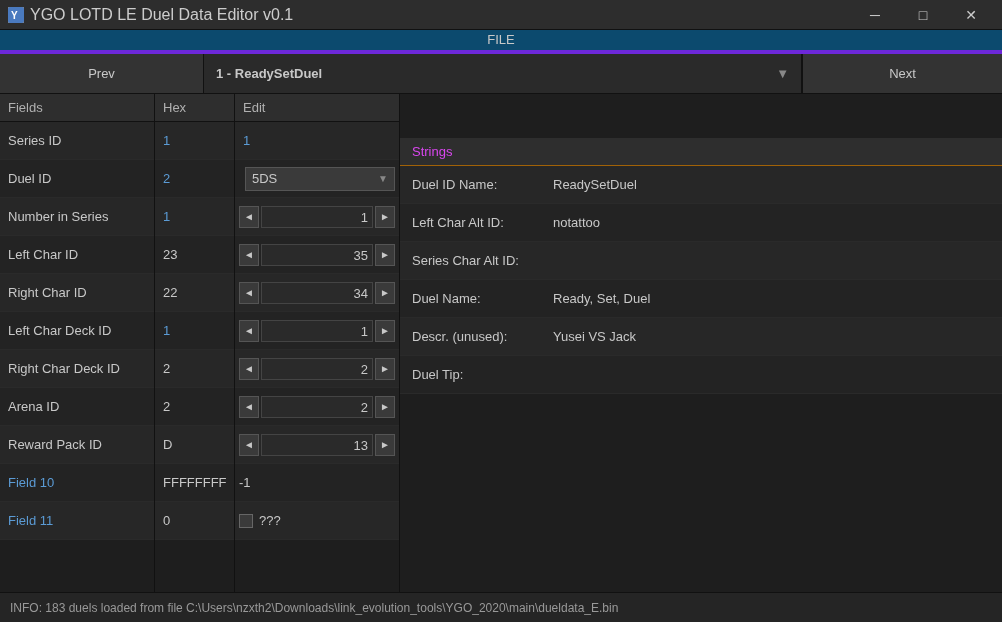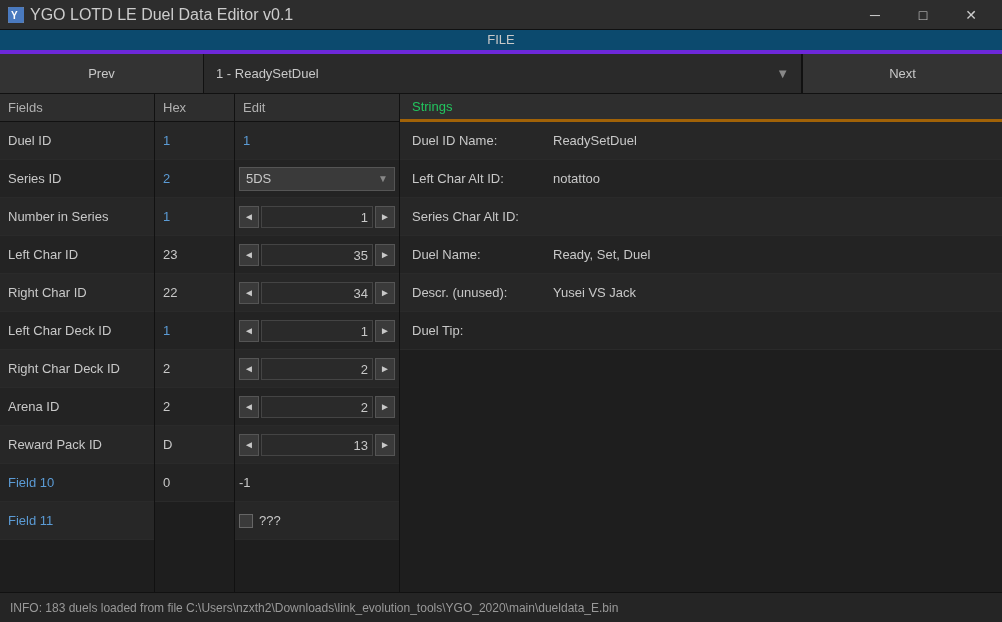--- a/index.html
+++ b/index.html
@@ -82,20 +82,21 @@
     }
     #nav-prev { width: 204px; }
     #nav-record {
       flex: 1;
       display: flex;
       align-items: center;
       padding: 0 12px;
       background: #2a2a2a;
       border-right: 1px solid #111;
       position: relative;
+      font-weight: bold;
     }
     #nav-record-text { color: #c8c8c8; font-size: 13px; }
     #nav-dropdown-arrow {
       position: absolute;
       right: 12px;
       color: #888;
     }
     #nav-next { width: 200px; border-left: 1px solid #111; border-right: none; }
 
     
@@ -177,20 +178,21 @@
     .series-dropdown {
       display: flex;
       align-items: center;
       background: #3a3a3a;
       border: 1px solid #555;
       height: 24px;
       padding: 0 6px;
       flex: 1;
       cursor: pointer;
       position: relative;
+      margin-left: 6px;
     }
     .series-dropdown-text { flex: 1; color: #c8c8c8; }
     .dropdown-arrow {
       color: #888;
       font-size: 10px;
     }
 
     
     .spinner-control {
       display: flex;
@@ -242,24 +244,25 @@
       flex: 1;
       display: flex;
       flex-direction: column;
     }
     .strings-header {
       height: 28px;
       background: #2e2e2e;
       display: flex;
       align-items: center;
       padding: 0 12px;
-      border-bottom: 3px solid #a16207;
+      border-bottom: 1px solid #a16207;
       font-weight: 500;
-      color: #22c55e;
-      flex-shrink: 0;
+      color: #d946ef;
+      flex-shrink: 0;
+      margin-top: 44px;
     }
     .string-row {
       height: 38px;
       display: flex;
       align-items: center;
       padding: 0 12px;
       border-bottom: 1px solid #2a2a2a;
       gap: 11px;
     }
     .string-row:nth-child(even) { background: #232323; }
@@ -314,24 +317,24 @@
 
 <div id="main-content">
 
   <div id="left-panel">
 
     <div class="col-fields">
       <div class="col-header">Fields</div>
 
       <div id="fields-rows">
           <div class="field-row">
+            <span class="field-label">Series ID</span>
+          </div>
+          <div class="field-row">
             <span class="field-label">Duel ID</span>
-          </div>
-          <div class="field-row">
-            <span class="field-label">Series ID</span>
           </div>
           <div class="field-row">
             <span class="field-label">Number in Series</span>
           </div>
           <div class="field-row">
             <span class="field-label">Left Char ID</span>
           </div>
           <div class="field-row">
             <span class="field-label">Right Char ID</span>
           </div>
@@ -378,20 +381,23 @@
             <span class="hex-value">1</span>
           </div>
           <div class="field-row">
             <span class="field-label">2</span>
           </div>
           <div class="field-row">
             <span class="field-label">2</span>
           </div>
           <div class="field-row">
             <span class="field-label">D</span>
+          </div>
+          <div class="field-row">
+            <span class="field-label">FFFFFFFF</span>
           </div>
           <div class="field-row">
             <span class="field-label">0</span>
           </div>
         </div>
     </div>
 
     <div class="col-edit">
       <div class="col-header">Edit</div>
       <div id="edit-rows">

